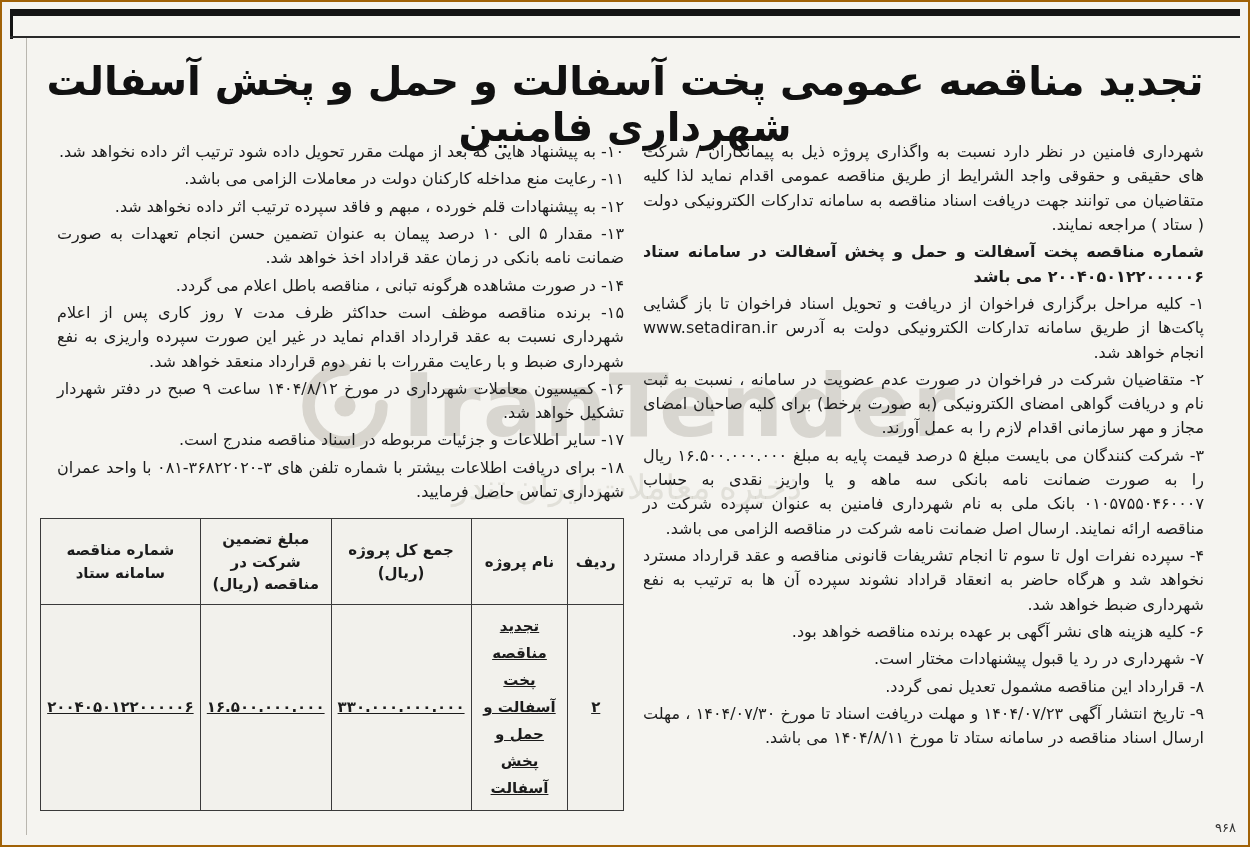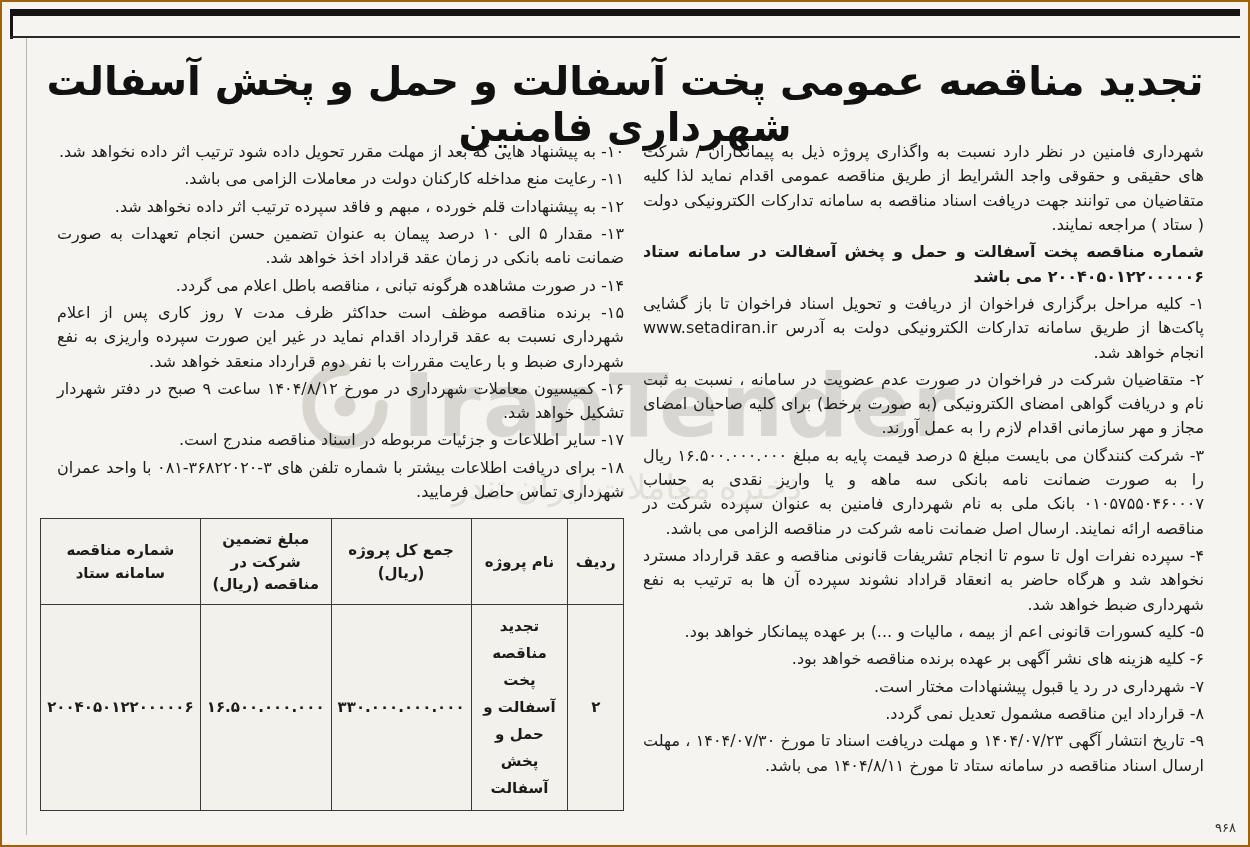--- a/index.html
+++ b/index.html
@@ -70,21 +70,21 @@
     direction: rtl;
   }
   .tender-table th, .tender-table td {
     border: 1px solid #3a3a3a;
     text-align: center;
     vertical-align: middle;
     padding: 8px 6px;
     font-size: 15px;
   }
   .tender-table th { font-weight: 700; height: 86px; line-height: 1.5; }
-  .tender-table td { font-weight: 700; height: 160px; line-height: 1.8; }
+  .tender-table td { font-weight: 700; height: 160px; line-height: 1.8; text-decoration: underline; }
   .tender-table th:nth-child(1), .tender-table td:nth-child(1) { width: 58px; }
   .tender-table th:nth-child(2), .tender-table td:nth-child(2) { width: 120px; }
   .tender-table th:nth-child(3), .tender-table td:nth-child(3) { width: 118px; }
   .tender-table th:nth-child(4), .tender-table td:nth-child(4) { width: 128px; }
   .tender-table th:nth-child(5), .tender-table td:nth-child(5) { width: 160px; }
 
   
   .watermark {
     position: absolute;
     top: 352px; left: 175px; width: 900px;
@@ -148,21 +148,20 @@
     <div class="wm-sub">ذخیره معاملات ایران تندر</div>
   </div>
 
   <div class="col col-right">
     <p class="para">شهرداری فامنین در نظر دارد نسبت به واگذاری پروژه ذیل به پیمانکاران / شرکت های حقیقی و حقوقی واجد الشرایط از طریق مناقصه عمومی اقدام نماید لذا کلیه متقاضیان می توانند جهت دریافت اسناد مناقصه به سامانه تدارکات الکترونیکی دولت ( ستاد ) مراجعه نمایند.</p>
     <p class="para bold">شماره مناقصه پخت آسفالت و حمل و پخش آسفالت در سامانه ستاد ۲۰۰۴۰۵۰۱۲۲۰۰۰۰۰۶ می باشد</p>
     <p class="para">۱- کلیه مراحل برگزاری فراخوان از دریافت و تحویل اسناد فراخوان تا باز گشایی پاکت‌ها از طریق سامانه تدارکات الکترونیکی دولت به آدرس www.setadiran.ir انجام خواهد شد.</p>
     <p class="para">۲- متقاضیان شرکت در فراخوان در صورت عدم عضویت در سامانه ، نسبت به ثبت نام و دریافت گواهی امضای الکترونیکی (به صورت برخط) برای کلیه صاحبان امضای مجاز و مهر سازمانی اقدام لازم را به عمل آورند.</p>
     <p class="para">۳- شرکت کنندگان می بایست مبلغ ۵ درصد قیمت پایه به مبلغ ۱۶.۵۰۰.۰۰۰.۰۰۰ ریال را به صورت ضمانت نامه بانکی سه ماهه و یا واریز نقدی به حساب ۰۱۰۵۷۵۵۰۴۶۰۰۰۷ بانک ملی به نام شهرداری فامنین به عنوان سپرده شرکت در مناقصه ارائه نمایند. ارسال اصل ضمانت نامه شرکت در مناقصه الزامی می باشد.</p>
     <p class="para">۴- سپرده نفرات اول تا سوم تا انجام تشریفات قانونی مناقصه و عقد قرارداد مسترد نخواهد شد و هرگاه حاضر به انعقاد قراداد نشوند سپرده آن ها به ترتیب به نفع شهرداری ضبط خواهد شد.</p>
-    <p class="para">۵- کلیه کسورات قانونی اعم از بیمه ، مالیات و ...) بر عهده پیمانکار خواهد بود.</p>
     <p class="para">۶- کلیه هزینه های نشر آگهی بر عهده برنده مناقصه خواهد بود.</p>
     <p class="para">۷- شهرداری در رد یا قبول پیشنهادات مختار است.</p>
     <p class="para">۸- قرارداد این مناقصه مشمول تعدیل نمی گردد.</p>
     <p class="para">۹- تاریخ انتشار آگهی ۱۴۰۴/۰۷/۲۳ و مهلت دریافت اسناد تا مورخ ۱۴۰۴/۰۷/۳۰ ، مهلت ارسال اسناد مناقصه در سامانه ستاد تا مورخ ۱۴۰۴/۸/۱۱ می باشد.</p>
   </div>
 
   <div class="col col-left">
     <p class="para">۱۰- به پیشنهاد هایی که بعد از مهلت مقرر تحویل داده شود ترتیب اثر داده نخواهد شد.</p>
     <p class="para">۱۱- رعایت منع مداخله کارکنان دولت در معاملات الزامی می باشد.</p>
     <p class="para">۱۲- به پیشنهادات قلم خورده ، مبهم و فاقد سپرده ترتیب اثر داده نخواهد شد.</p>

